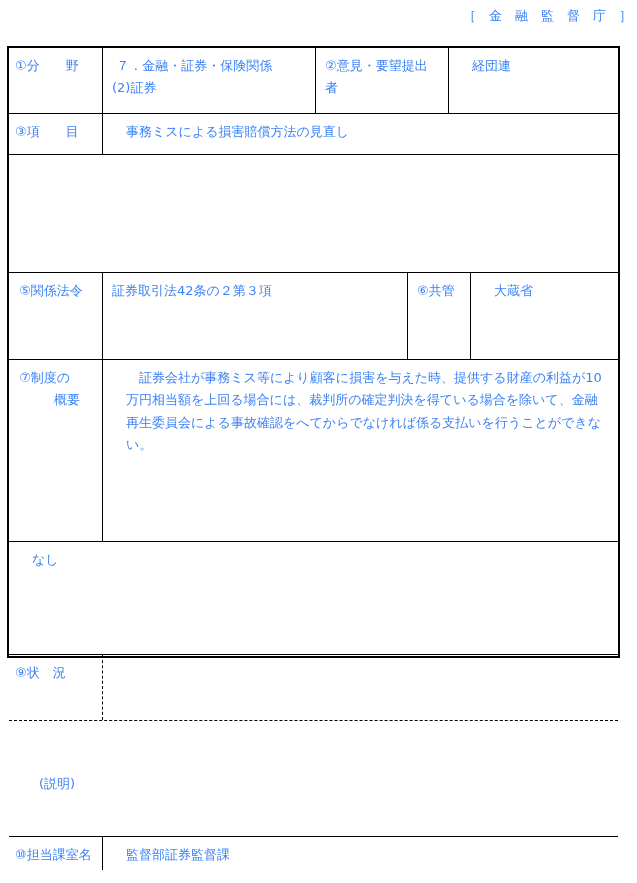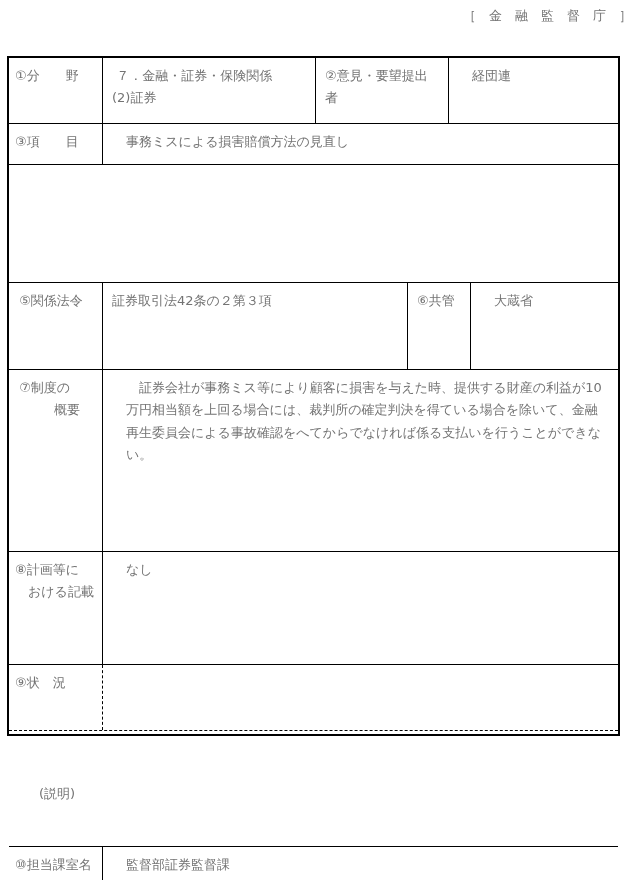--- a/index.html
+++ b/index.html
@@ -1,30 +1,30 @@
 <!DOCTYPE html>
 <html lang="ja"><head>
 <meta charset="utf-8">
 <style>
   html,body{margin:0;padding:0;background:#ffffff;}
   .page{
     position:relative;
     width:637px;height:883px;
-    background:#ffffff;color:#737373;
+    background:#ffffff;color:#3b82f6;
     font-family:"DejaVu Sans","Liberation Sans",sans-serif;
     font-size:13px;
     overflow:hidden;
   }
   .agency{
     position:absolute;top:7px;right:5px;
     white-space:pre;font-size:13px;
   }
   .tbl{
-    position:absolute;left:7px;top:56px;
-    width:613px;height:680px;
+    position:absolute;left:7px;top:46px;
+    width:613px;height:612px;
     box-sizing:border-box;
     border:2px solid #000;
     display:flex;flex-direction:column;
   }
   .row{display:flex;flex:none;box-sizing:border-box;align-items:stretch;}
   .row + .row{border-top:1px solid #000;}
   .row.dashed-top{border-top:1px dashed #000;}
   .cell{
     box-sizing:border-box;
     white-space:pre-wrap;
@@ -84,22 +84,20 @@
       <div class="cell grow">大蔵省</div>
     </div>
 
     <div class="row r5">
       <div class="cell lbl"> ⑦制度の
 　　　概要</div>
       <div class="cell grow">　証券会社が事務ミス等により顧客に損害を与えた時、提供する財産の利益が10万円相当額を上回る場合には、裁判所の確定判決を得ている場合を除いて、金融再生委員会による事故確認をへてからでなければ係る支払いを行うことができない。</div>
     </div>
 
     <div class="row r6">
-      <div class="cell lbl">⑧計画等に
-　おける記載</div>
       <div class="cell grow">なし</div>
     </div>
 
     <div class="row r7 row-status">
       <div class="cell lbl">⑨状　況</div>
       <div class="cell grow">
         <div class="opts">
           
         </div>
         

